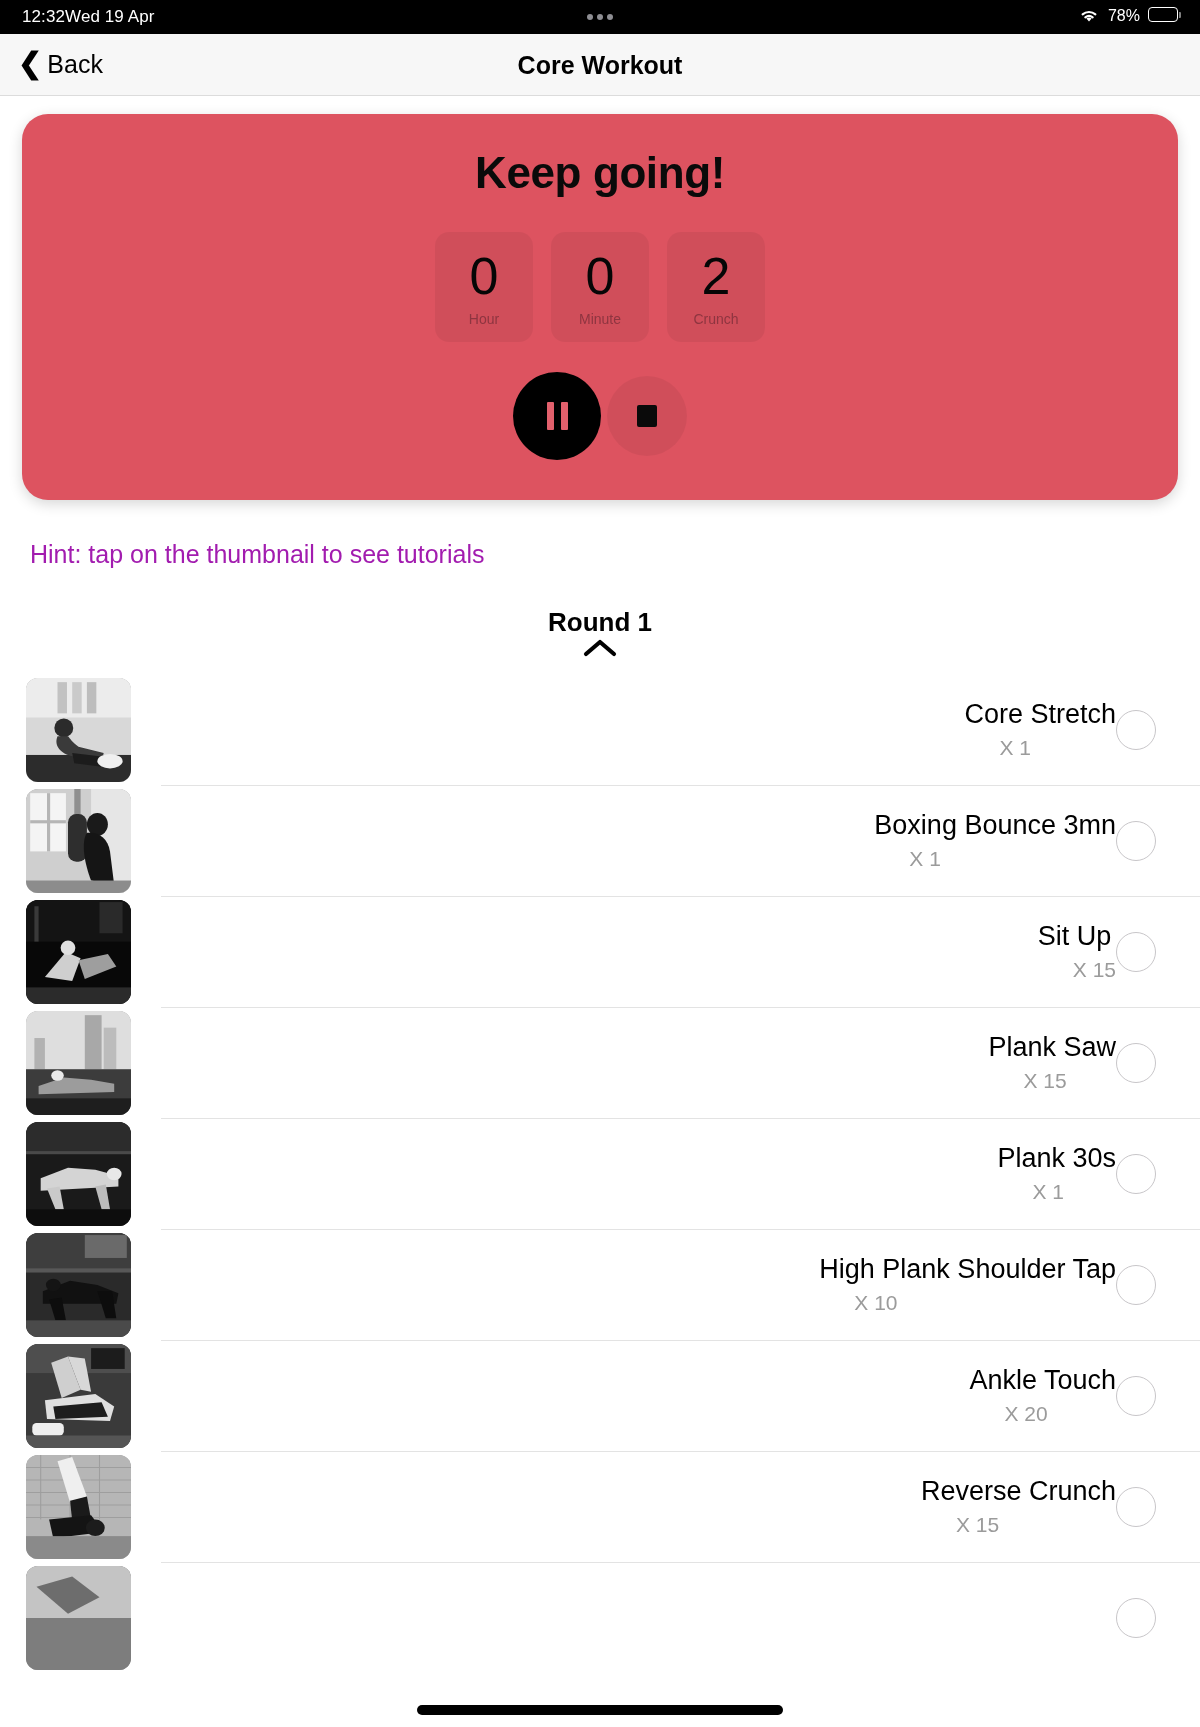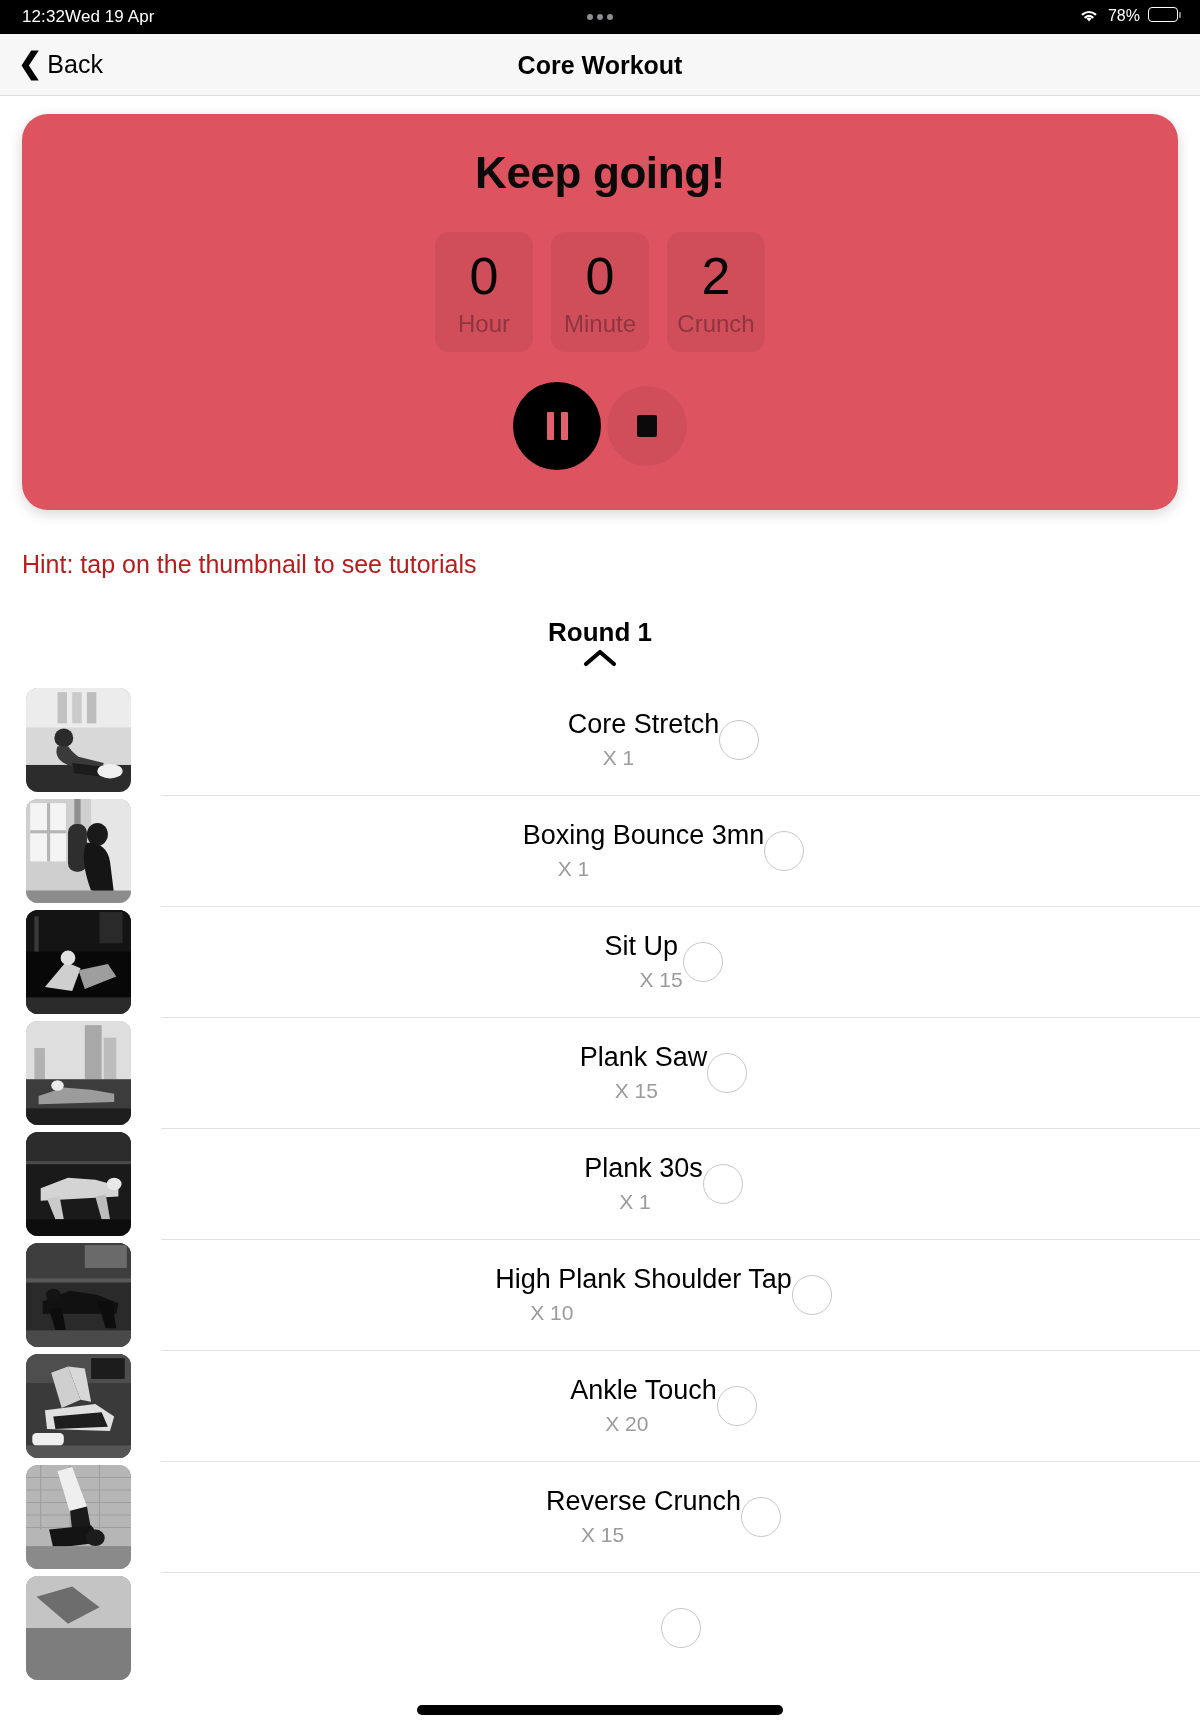--- a/index.html
+++ b/index.html
@@ -126,21 +126,21 @@
     align-items: center;
     gap: 10px;
   }
   .unit-value {
     font-size: 52px;
     font-weight: 400;
     color: #060606;
     line-height: 1;
   }
   .unit-label {
-    font-size: 24px;
+    font-size: 14px;
     color: #8e3540;
     line-height: 1;
   }
   .timer-controls {
     margin-top: 30px;
     display: flex;
     justify-content: center;
     align-items: center;
     gap: 6px;
   }
@@ -168,23 +168,23 @@
     border: none;
   }
   .stop-glyph {
     width: 20px; height: 22px;
     background: #0a0a0a;
     border-radius: 2px;
   }
 
   
   .hint {
-    margin: 40px 0 0 22px;
+    margin: 40px 0 0 30px;
     font-size: 25px;
-    color: #b91c1c;
+    color: #a21caf;
   }
 
   
   .round-header {
     margin: 38px 22px 0 22px;
     display: flex;
     align-items: center;
     justify-content: space-between;
     cursor: pointer;
     flex-direction: column;
@@ -223,24 +223,24 @@
     overflow: hidden;
     position: relative;
     filter: grayscale(1);
     background: #9a9a9a;
   }
   .thumb svg { display: block; width: 100%; height: 100%; }
   .row-body {
     flex: 1;
     height: 100%;
     margin-left: 30px;
-    padding-right: 34px;
-    display: flex;
-    align-items: center;
-    justify-content: center;
+    padding-right: 44px;
+    display: flex;
+    align-items: center;
+    justify-content: flex-end;
     position: relative;
   }
   .ex-texts { display: flex; flex-direction: column; gap: 9px; }
   .ex-name {
     font-size: 27px;
     color: #000;
     line-height: 1.05;
   }
   .ex-reps {
     font-size: 21px;

